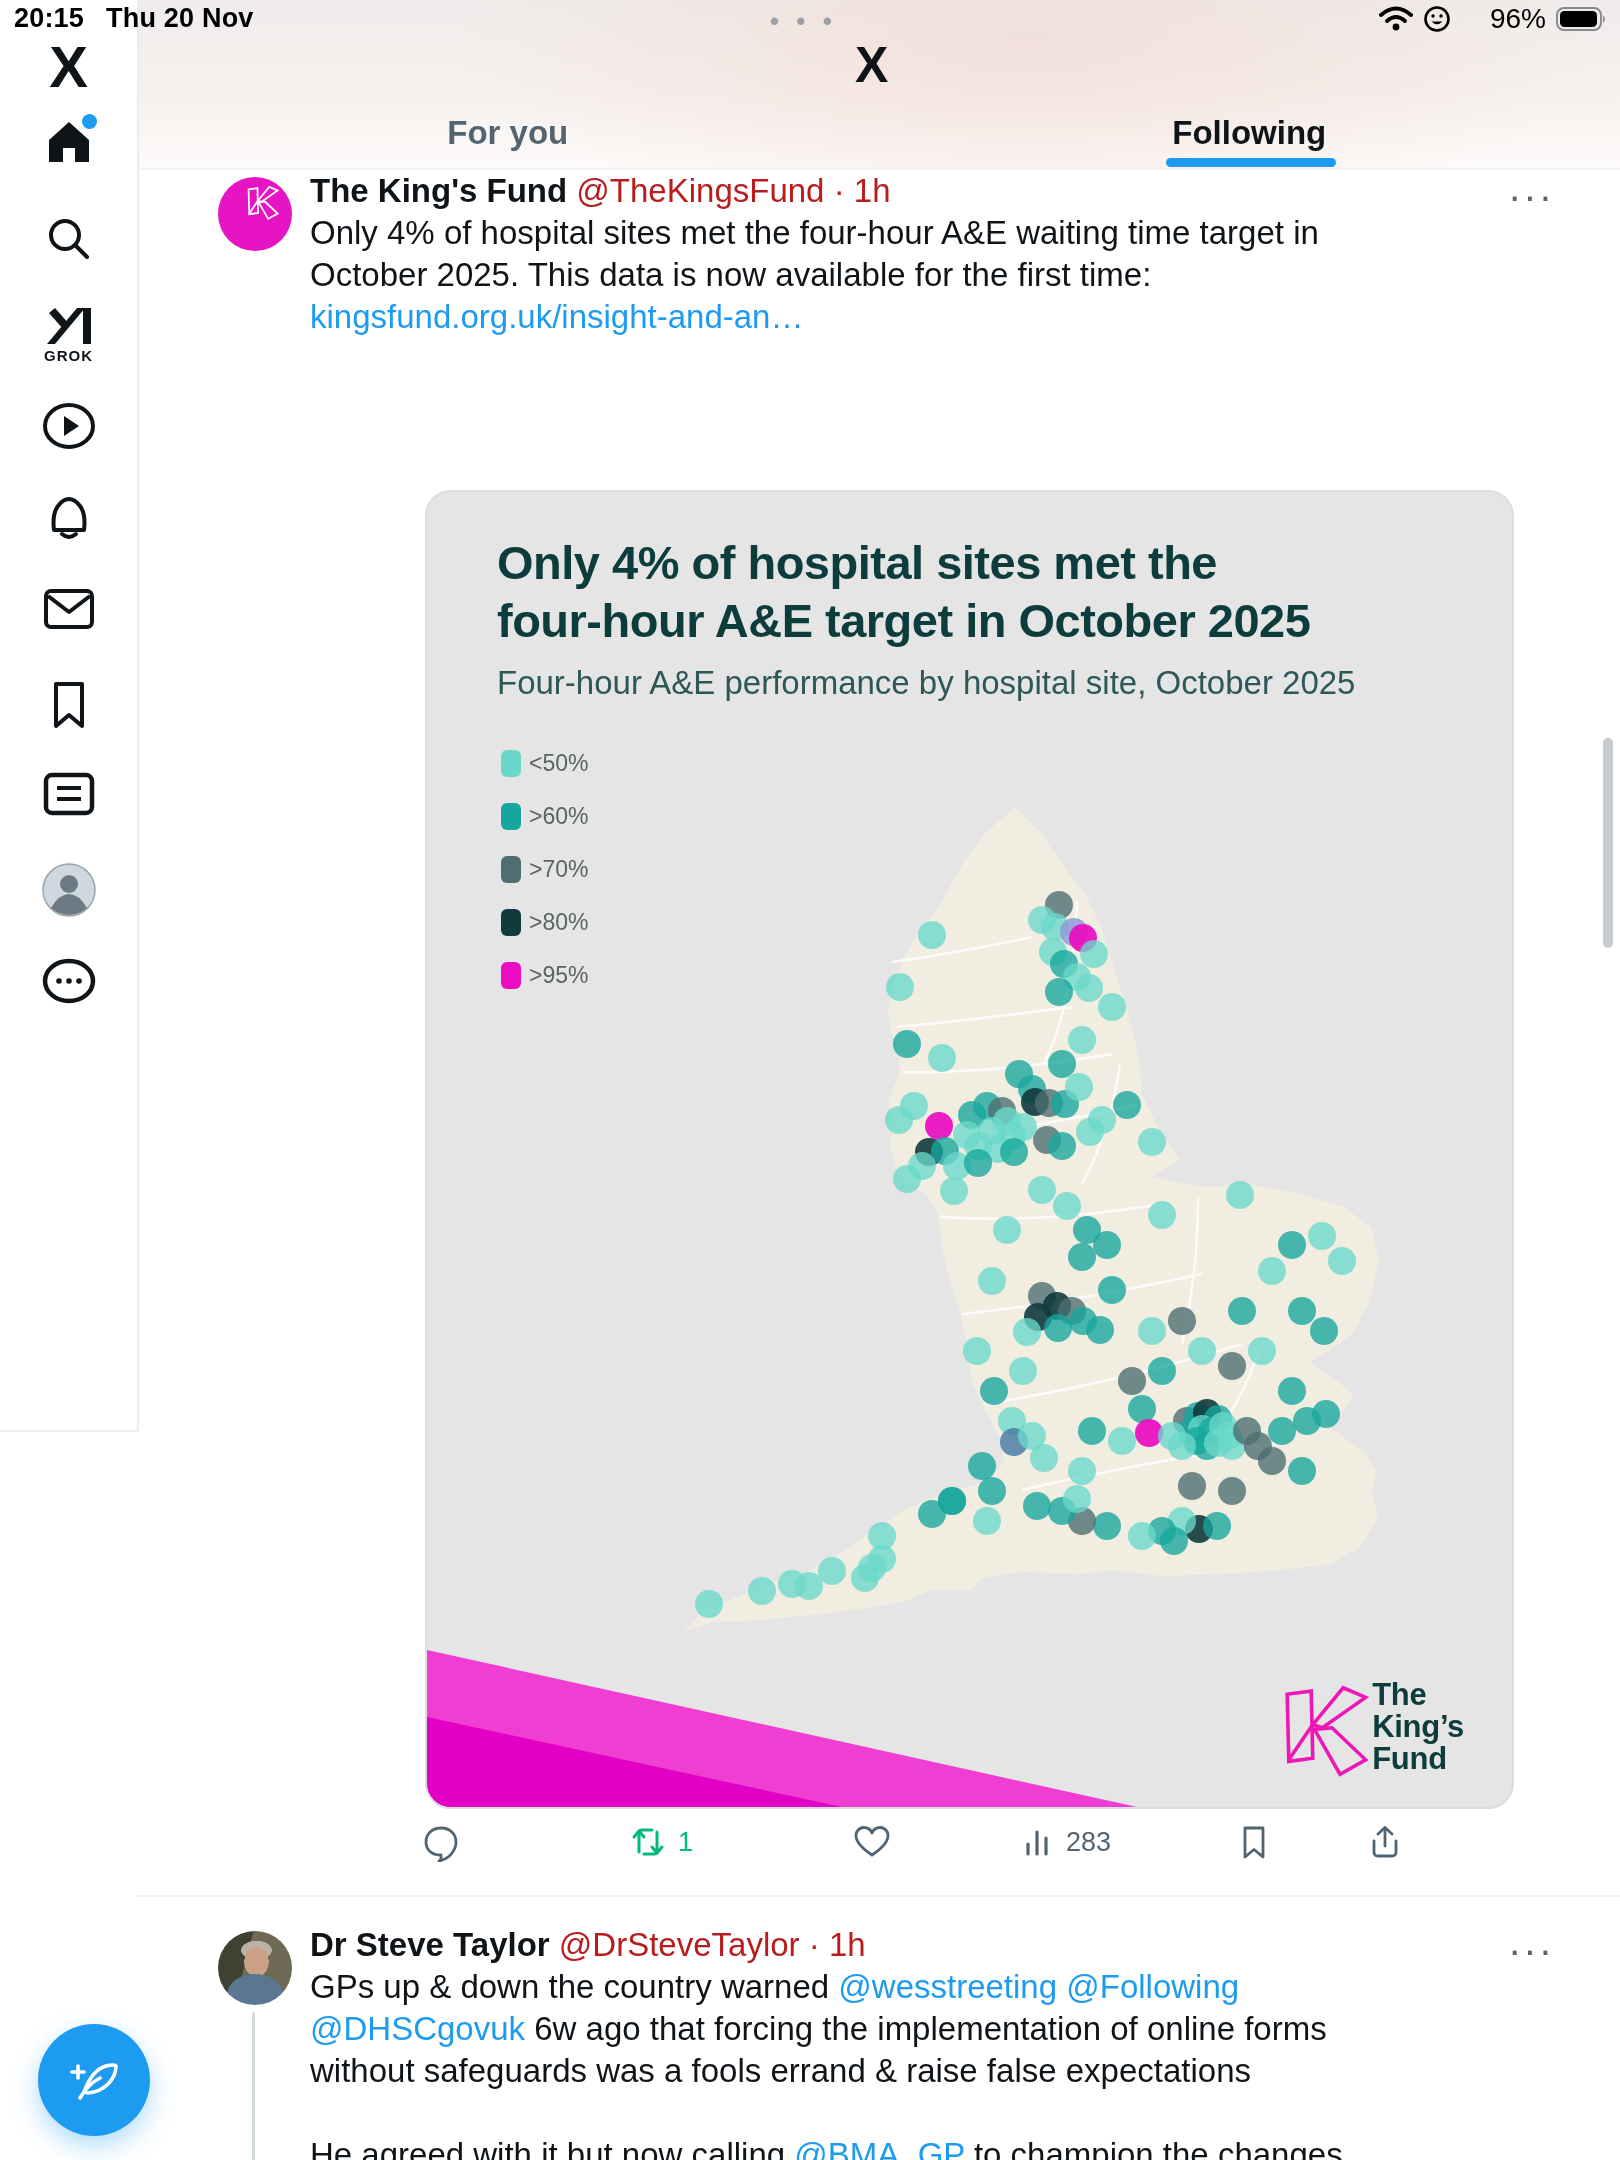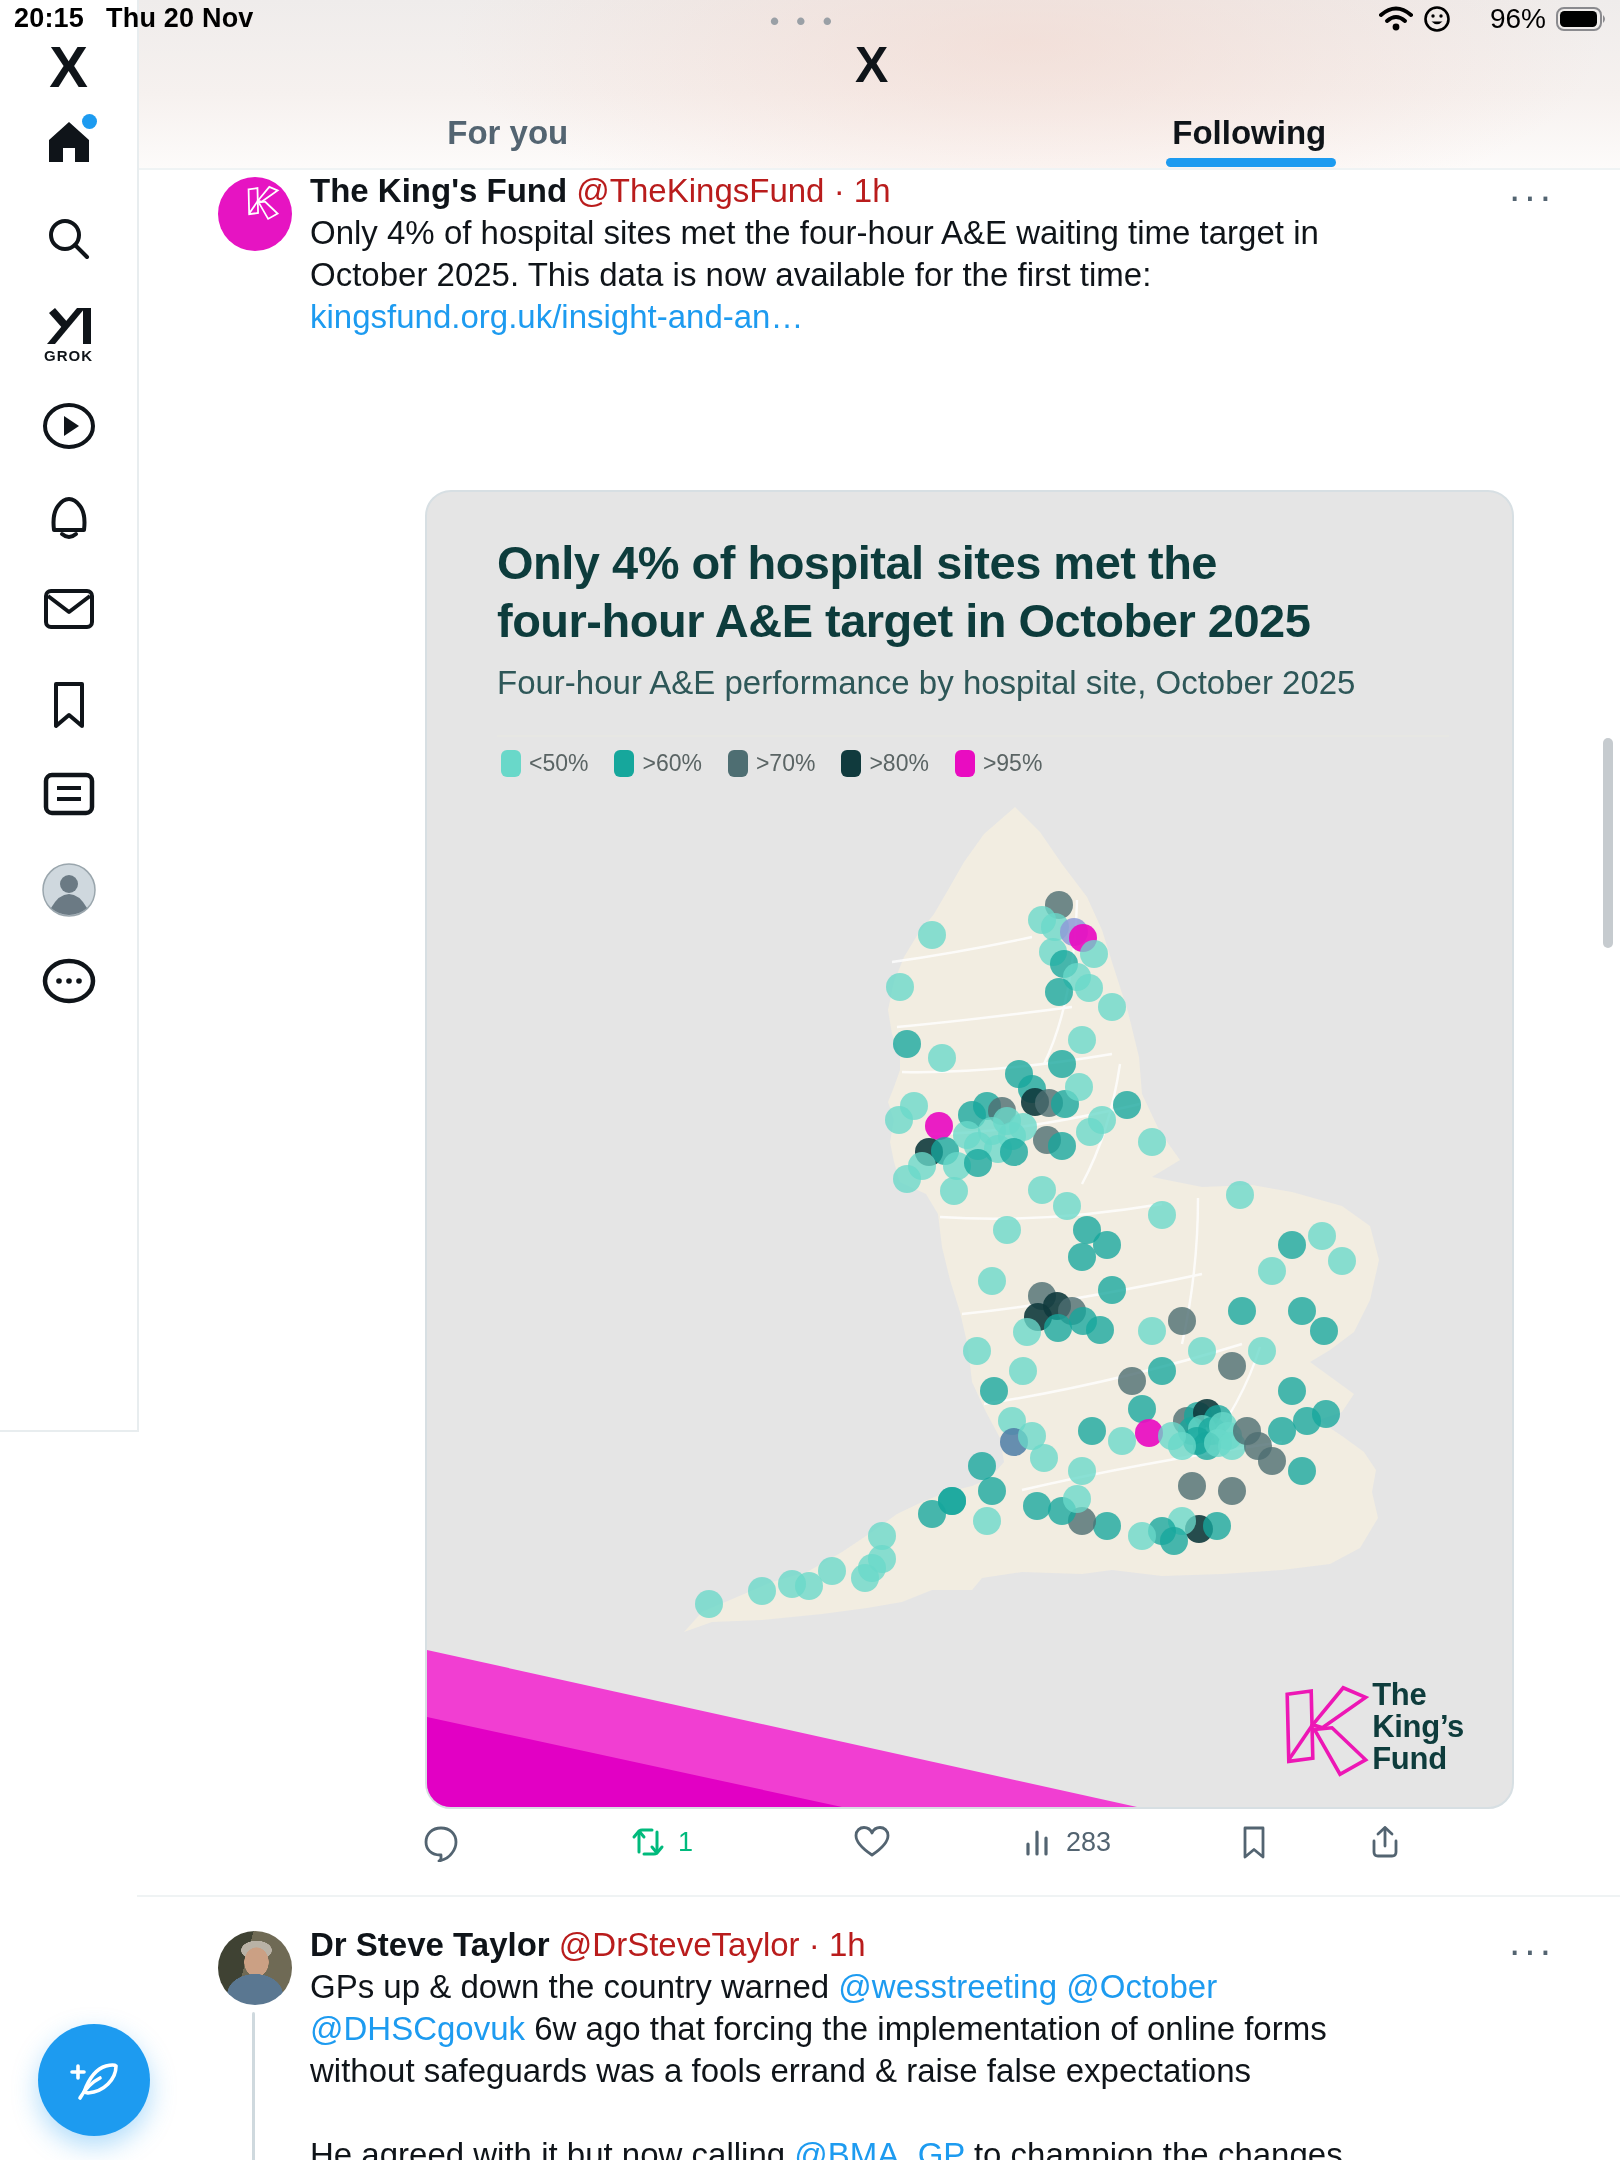--- a/index.html
+++ b/index.html
@@ -50,21 +50,21 @@
   .more-btn{font-size:40px;color:#536471;letter-spacing:2px;cursor:pointer;line-height:1;}
   .divider{background:#eff3f4;height:2px;}
   .thread-line{left:252px;top:2012px;width:3px;height:150px;background:#cfd9de;border-radius:2px;}
   
   .card{left:425px;top:490px;width:1085px;height:1315px;background:#e5e5e5;border:2px solid #d7dfe3;
         border-radius:26px;overflow:hidden;cursor:pointer;}
   .card-title{left:70px;top:42px;width:960px;font-size:47px;line-height:58px;font-weight:700;
               color:#0d3c3c;letter-spacing:-.5px;}
   .card-sub{left:70px;top:172px;font-size:33px;color:#2e5758;}
   .card-divider{left:70px;top:243px;width:952px;height:2px;background:#e7e7e3;}
-  .legend{left:74px;top:258px;display:flex;gap:26px;align-items:center;}
+  .legend{left:74px;top:258px;display:flex;gap:26px;align-items:center;flex-direction:column;}
   .lg-item{display:flex;align-items:center;gap:8px;}
   .lg-sw{width:20px;height:27px;border-radius:6px;display:inline-block;}
   .lg-lb{font-size:23px;color:#5a6464;}
   .map-svg{left:215px;top:310px;}
   .dot{stroke:none;}
   .dot-L,.dot-T{fill-opacity:.78;}
   .dot-S{fill-opacity:.8;}
   .dot-B,.dot-P{fill-opacity:.85;}
   .dot-D{fill-opacity:.9;}
   .dot-M{fill-opacity:.92;}
@@ -478,21 +478,21 @@
   <div class="abs divider" style="left:137px;top:1895px;width:1483px;"></div>
 
   <div class="abs avatar av2"></div>
   <div class="abs thread-line"></div>
   <div class="abs name-row" style="left:310px;top:1926px;">
     <span class="nm">Dr Steve Taylor</span>
     <span class="hd"> <span>@DrSteveTaylor</span> <span>· 1h</span></span>
   </div>
   <div class="abs more-btn" style="left:1508px;top:1930px;">···</div>
   <div class="abs tweet-text" style="left:310px;top:1966px;width:1200px;">
-      <div class="t-line"><span>GPs up &amp; down the country warned </span><span class="lnk">@wesstreeting</span><span> </span><span class="lnk">@October</span></div>
+      <div class="t-line"><span>GPs up &amp; down the country warned </span><span class="lnk">@wesstreeting</span><span> </span><span class="lnk">@Following</span></div>
       <div class="t-line"><span class="lnk">@DHSCgovuk</span><span> 6w ago that forcing the implementation of online forms</span></div>
       <div class="t-line"><span>without safeguards was a fools errand &amp; raise false expectations</span></div>
     </div>
   <div class="abs tweet-text" style="left:310px;top:2134px;width:1200px;">
       <div class="t-line"><span>He agreed with it but now calling </span><span class="lnk">@BMA_GP</span><span> to champion the changes</span></div>
     </div>
 
   <div class="abs scroll-thumb"></div>
 
   <div class="abs fab" style="background: rgb(29, 155, 240);">

